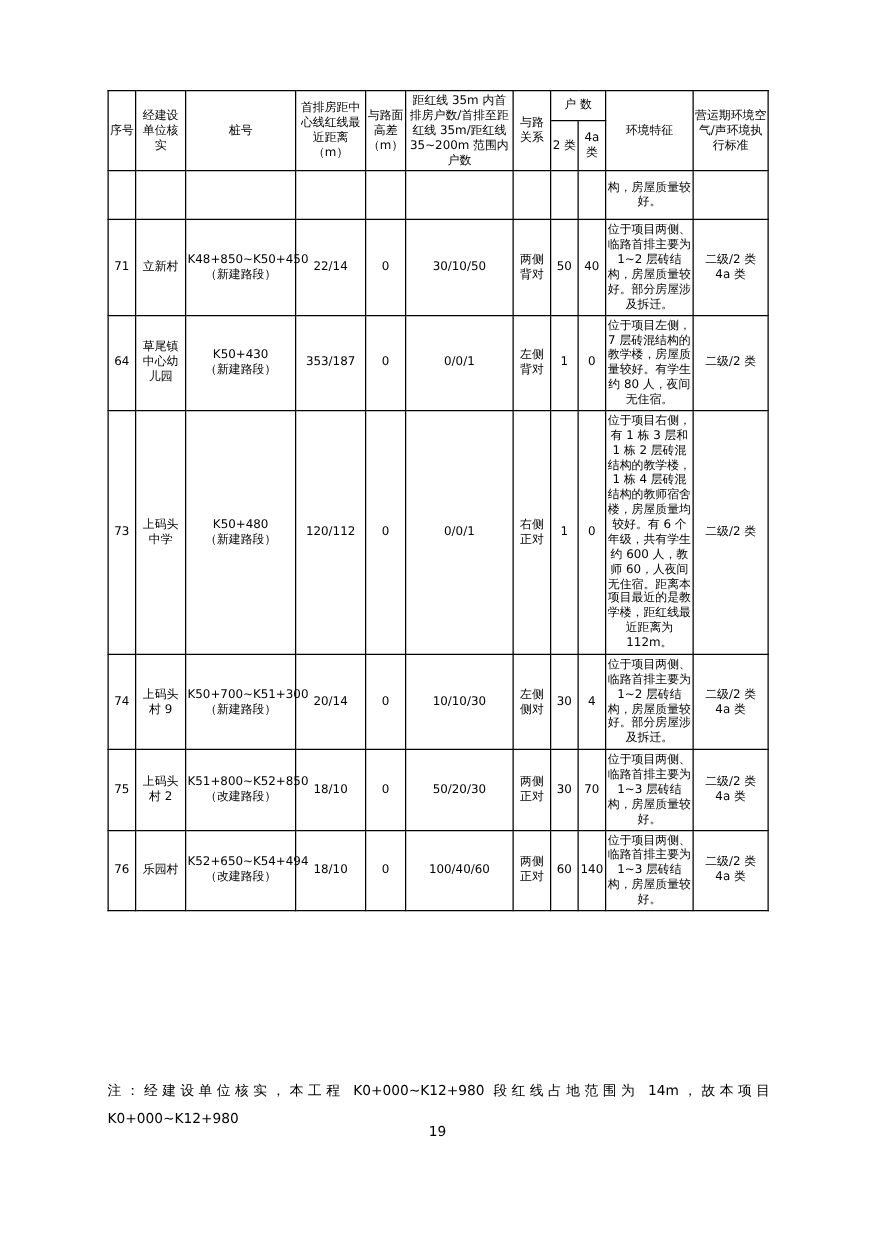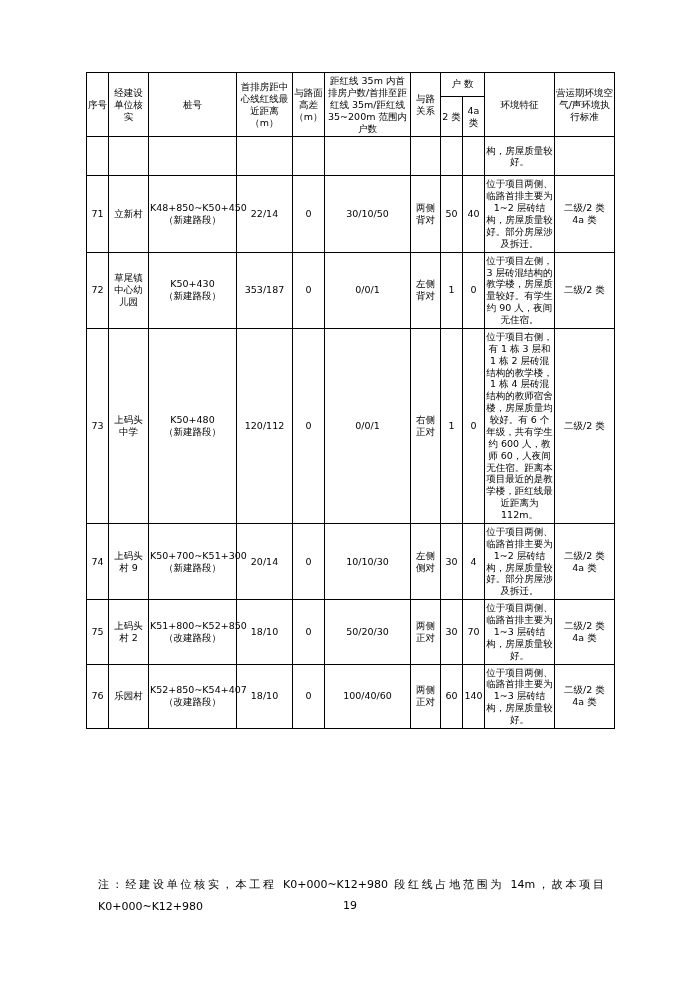--- a/index.html
+++ b/index.html
@@ -79,21 +79,21 @@
   .note {
     position: absolute;
     left: 86px;
     top: 862px;
     width: 530px;
     font-size: 11px;
     line-height: 2.0;
     text-align: justify;
   }
   .note p {
-    margin: 12px;
+    margin: 0;
   }
   .page-number {
     position: absolute;
     left: 0;
     top: 899px;
     width: 700px;
     text-align: center;
     font-size: 11px;
   }
 </style>
@@ -163,33 +163,33 @@
           <td>50</td>
           <td>40</td>
           <td class="feature-cell">位于项目两侧、临路首排主要为 1~2 层砖结构，房屋质量较好。部分房屋涉及拆迁。</td>
           <td class="standard-cell">
             <div>二级/2 类</div>
             <div>4a 类</div>
           </td>
         </tr>
 
         <tr>
-          <td>72</td>
+          <td>64</td>
           <td>草尾镇中心幼儿园</td>
           <td class="pile-cell">
             <div>K50+430</div>
             <div>（新建路段）</div>
           </td>
           <td>353/187</td>
           <td>0</td>
           <td>0/0/1</td>
           <td>左侧背对</td>
           <td>1</td>
           <td>0</td>
-          <td class="feature-cell">位于项目左侧，3 层砖混结构的教学楼，房屋质量较好。有学生约 90 人，夜间无住宿。</td>
+          <td class="feature-cell">位于项目左侧，7 层砖混结构的教学楼，房屋质量较好。有学生约 80 人，夜间无住宿。</td>
           <td class="standard-cell">
             <div>二级/2 类</div>
           </td>
         </tr>
 
         <tr>
           <td>73</td>
           <td>上码头中学</td>
           <td class="pile-cell">
             <div>K50+480</div>
@@ -244,21 +244,21 @@
           <td class="standard-cell">
             <div>二级/2 类</div>
             <div>4a 类</div>
           </td>
         </tr>
 
         <tr>
           <td>76</td>
           <td>乐园村</td>
           <td class="pile-cell">
-            <div>K52+850~K54+407</div>
+            <div>K52+650~K54+494</div>
             <div>（改建路段）</div>
           </td>
           <td>18/10</td>
           <td>0</td>
           <td>100/40/60</td>
           <td>两侧正对</td>
           <td>60</td>
           <td>140</td>
           <td class="feature-cell">位于项目两侧、临路首排主要为 1~3 层砖结构，房屋质量较好。</td>
           <td class="standard-cell">

